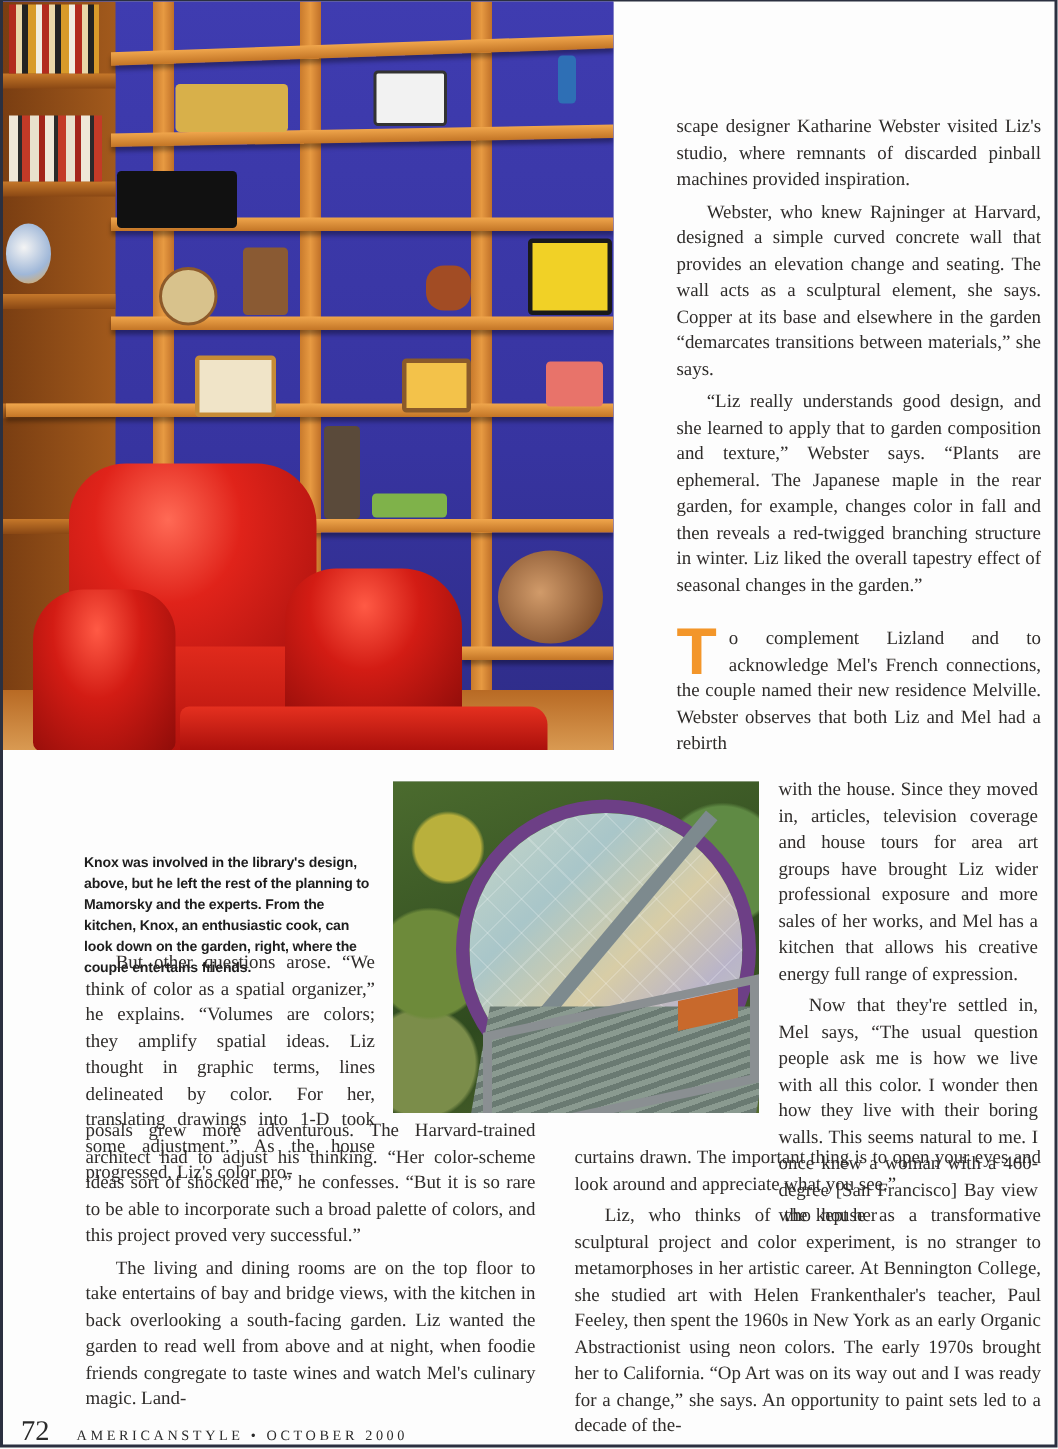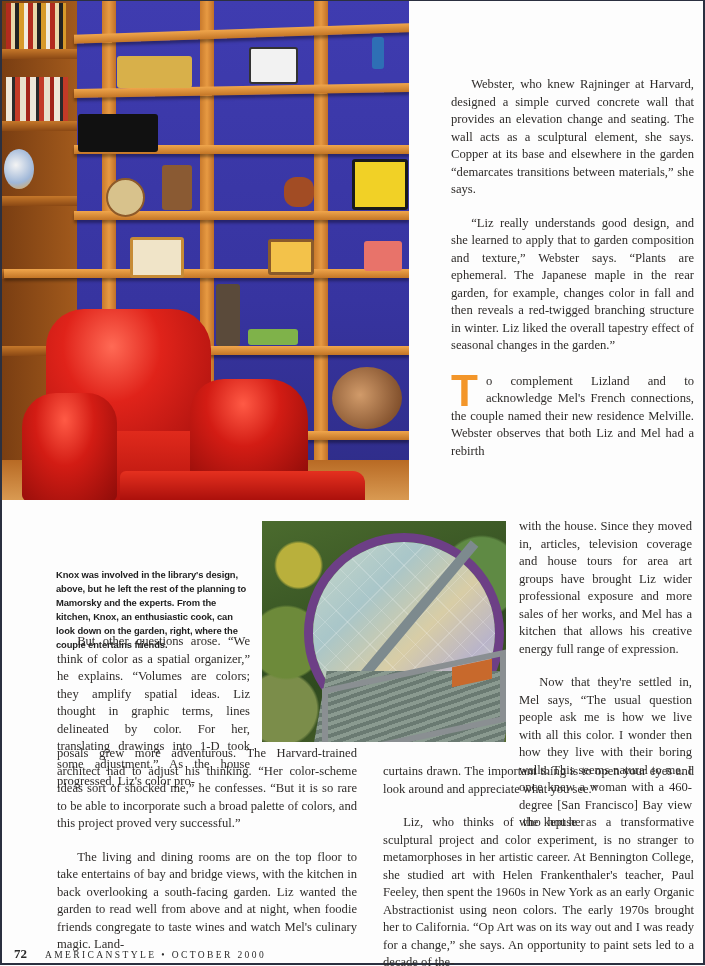--- a/index.html
+++ b/index.html
@@ -51,39 +51,39 @@
         linear-gradient(135deg,#c9d8c8 0%,#a9c6c9 30%,#d8cda6 55%,#b9b4c9 75%,#c8d2b6 100%); }
   .g-stripe { position: absolute; left: 40px; top: 98px; width: 210px; height: 10px; background: #7d8a8e; transform: rotate(-50deg); transform-origin: center; }
   .g-deck { position: absolute; left: 58px; top: 150px; width: 190px; height: 75px; background: repeating-linear-gradient(160deg,#6a7a72 0 4px,#8a9a90 4px 8px); transform: skewX(-10deg); }
   .g-rail { position: absolute; left: 60px; top: 148px; width: 184px; height: 72px; border: 6px solid #8a8f92; box-sizing: border-box; transform: skewY(-12deg); }
   .g-orange { position: absolute; left: 190px; top: 142px; width: 40px; height: 20px; background: #c8692c; transform: skewY(-12deg); }
 
   
   .col { position: absolute; font-size: 12.6px; line-height: 17.5px; text-align: justify; color: #2f2c2a; }
   .col p { margin: 0; text-indent: 1.6em; }
   .col p.noindent { text-indent: 0; }
-  .col p + p { margin-top: 16px; }
+  .col p + p { margin-top: 4px; }
   .caption {
     position: absolute; left: 56px; top: 520px; width: 196px;
     font-family: "Liberation Sans", "DejaVu Sans", sans-serif;
     font-size: 9.4px; line-height: 14px; font-weight: bold; color: #1d1d1d;
     letter-spacing: -0.1px;
     margin-top: 48px;
   }
   .dropcap-para { margin-top: 18px !important; text-indent: 0 !important; }
   .dropcap {
     float: left; font-family: "Liberation Sans", "DejaVu Sans", sans-serif;
     font-weight: bold; font-size: 44px; line-height: 34px; color: #f3962a;
     margin: 1px 8px 0 0; height: 34px;
   }
   .footer {
     position: absolute; left: 14px; top: 944px;
     font-family: "Liberation Serif", "DejaVu Serif", serif; color: #2a2a2a;
   }
-  .folio { font-weight: bold; font-size: 13px; margin-right: 14px; text-align: right; }
+  .folio { font-weight: normal; font-size: 19px; margin-right: 14px; text-align: right; }
   .running { font-size: 9.5px; letter-spacing: 2.4px; }
 </style>
 </head>
 <body>
 
 <div class="page-frame"></div>
 
 <div class="photo-library">
   <div class="lib-wall"></div>
   <div class="lib-left-shelf">
@@ -124,20 +124,21 @@
 
   <div class="lib-floor"></div>
   <div class="chair-back"></div>
   <div class="chair-seat"></div>
   <div class="chair-arm-r"></div>
   <div class="chair-arm-l"></div>
   <div class="ottoman"></div>
 </div>
 
 <div class="col" style="left:451px;top:76px;width:243px;">
+  <p class="noindent">scape designer Katharine Webster visited Liz's studio, where remnants of discarded pinball machines provided inspiration.</p>
   <p>Webster, who knew Rajninger at Harvard, designed a simple curved concrete wall that provides an elevation change and seating. The wall acts as a sculptural element, she says. Copper at its base and elsewhere in the garden “demarcates transitions between materials,” she says.</p>
   <p>“Liz really understands good design, and she learned to apply that to garden composition and texture,” Webster says. “Plants are ephemeral. The Japanese maple in the rear garden, for example, changes color in fall and then reveals a red-twigged branching structure in winter. Liz liked the overall tapestry effect of seasonal changes in the garden.”</p>
   <p class="dropcap-para"><span class="dropcap">T</span><span>o complement Lizland and to acknowledge Mel's French connections, the couple named their new residence Melville. Webster observes that both Liz and Mel had a rebirth</span></p>
 </div>
 
 <div class="caption">Knox was involved in the library's design, above, but he left the rest of the planning to Mamorsky and the experts. From the kitchen, Knox, an enthusiastic cook, can look down on the garden, right, where the couple entertains friends.</div>
 
 <div class="photo-garden">
   <div class="g-foliage"></div>
   <div class="g-wall"></div>

